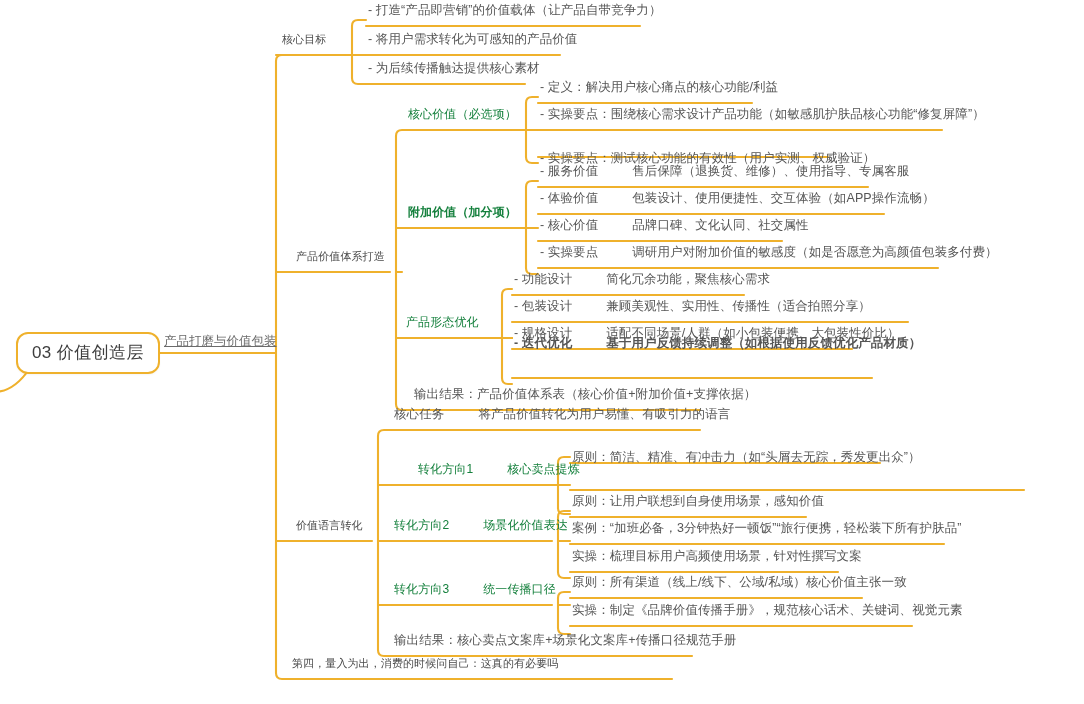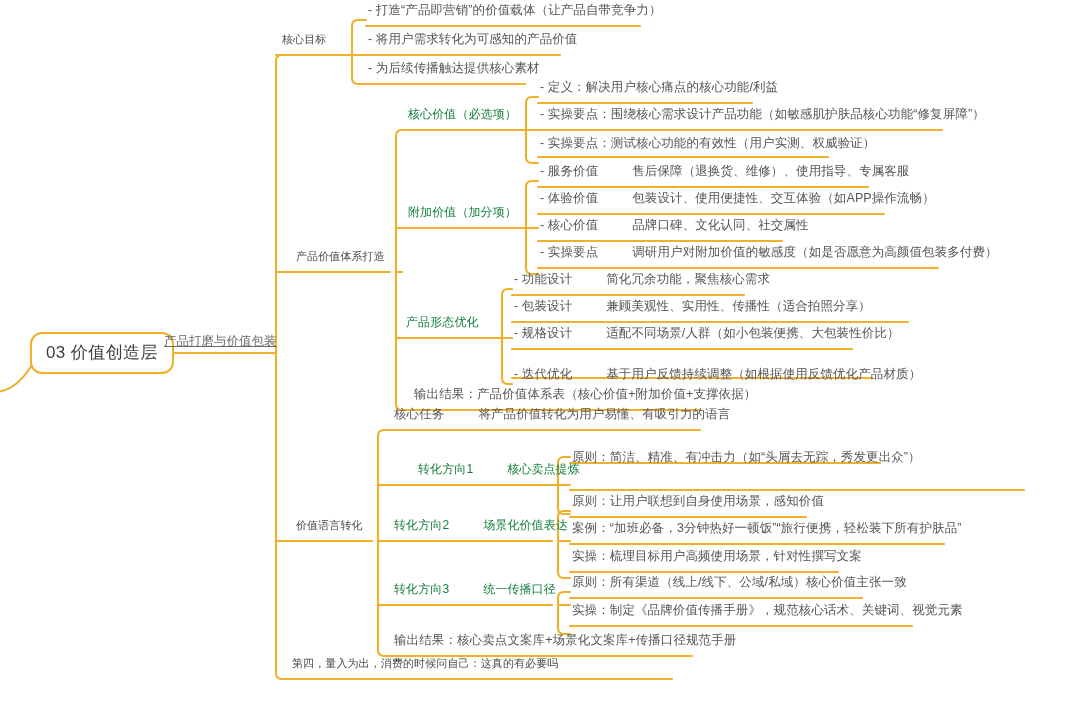--- a/index.html
+++ b/index.html
@@ -36,21 +36,21 @@
   .node.lvl1 { font-size: 11px; color: #4a4a4a; }
   .node.lvl2 { font-size: 12px; color: #15803d; }
   .node.leaf { font-size: 12.5px; color: #555555; }
   .node .gap {
     display: inline-block;
     width: 34px;
   }
 
   #root-node {
     position: absolute;
-    left: 30px;
+    left: 16px;
     top: 353px;
     transform: translateY(-50%);
     border: 2px solid #efb12c;
     border-radius: 12px;
     background: #ffffff;
     padding: 7px 14px 8px 14px;
     font-size: 17px;
     color: #3d3d3d;
     letter-spacing: 0.4px;
     white-space: nowrap;
@@ -185,33 +185,33 @@
   <div class="node lvl1" style="left:282px; top:55px;">核心目标</div>
   <div class="node leaf" style="left:368px; top:26px;">- 打造“产品即营销”的价值载体（让产品自带竞争力）</div>
   <div class="node leaf" style="left:368px; top:55px;">- 将用户需求转化为可感知的产品价值</div>
   <div class="node leaf" style="left:368px; top:84px;">- 为后续传播触达提供核心素材</div>
 
   <div class="node lvl1" style="left:296px; top:272px;">产品价值体系打造</div>
 
   <div class="node lvl2" style="left:408px; top:130px;">核心价值（必选项）</div>
   <div class="node leaf" style="left:540px; top:103px;">- 定义：解决用户核心痛点的核心功能/利益</div>
   <div class="node leaf" style="left:540px; top:130px;">- 实操要点：围绕核心需求设计产品功能（如敏感肌护肤品核心功能“修复屏障”）</div>
-  <div class="node leaf" style="left:540px; top:159px;">- 实操要点：测试核心功能的有效性（用户实测、权威验证）</div>
-
-  <div class="node lvl2" style="left:408px; top:228px;">附加价值（加分项）</div>
+  <div class="node leaf" style="left:540px; top:174px;">- 实操要点：测试核心功能的有效性（用户实测、权威验证）</div>
+
+  <div class="node lvl2" style="left:408px; top:228px;font-weight:bold;">附加价值（加分项）</div>
   <div class="node leaf" style="left:540px; top:187px;"><span>- 服务价值</span><span class="gap"></span><span>售后保障（退换货、维修）、使用指导、专属客服</span></div>
   <div class="node leaf" style="left:540px; top:214px;"><span>- 体验价值</span><span class="gap"></span><span>包装设计、使用便捷性、交互体验（如APP操作流畅）</span></div>
   <div class="node leaf" style="left:540px; top:241px;"><span>- 核心价值</span><span class="gap"></span><span>品牌口碑、文化认同、社交属性</span></div>
   <div class="node leaf" style="left:540px; top:268px;"><span>- 实操要点</span><span class="gap"></span><span>调研用户对附加价值的敏感度（如是否愿意为高颜值包装多付费）</span></div>
 
   <div class="node lvl2" style="left:406px; top:338px;">产品形态优化</div>
   <div class="node leaf" style="left:514px; top:322px;"><span>- 包装设计</span><span class="gap"></span><span>兼顾美观性、实用性、传播性（适合拍照分享）</span></div>
   <div class="node leaf" style="left:514px; top:295px;"><span>- 功能设计</span><span class="gap"></span><span>简化冗余功能，聚焦核心需求</span></div>
   <div class="node leaf" style="left:514px; top:349px;"><span>- 规格设计</span><span class="gap"></span><span>适配不同场景/人群（如小包装便携、大包装性价比）</span></div>
-  <div class="node leaf" style="left:514px; top:390px;"><span>- 迭代优化</span><span class="gap"></span><span>基于用户反馈持续调整（如根据使用反馈优化产品材质）</span></div>
+  <div class="node leaf" style="left:514px; top:359px;font-weight:bold;"><span>- 迭代优化</span><span class="gap"></span><span>基于用户反馈持续调整（如根据使用反馈优化产品材质）</span></div>
 
   <div class="node leaf" style="left:414px; top:410px;">输出结果：产品价值体系表（核心价值+附加价值+支撑依据）</div>
 
   <div class="node lvl1" style="left:296px; top:541px;">价值语言转化</div>
 
   <div class="node leaf" style="left:394px; top:430px;"><span>核心任务</span><span class="gap"></span><span>将产品价值转化为用户易懂、有吸引力的语言</span></div>
 
   <div class="node lvl2" style="left:394px; top:485px;margin-left:24px;"><span>转化方向1</span><span class="gap"></span><span>核心卖点提炼</span></div>
   <div class="node leaf" style="left:572px; top:473px;">原则：简洁、精准、有冲击力（如“头屑去无踪，秀发更出众”）</div>
 

